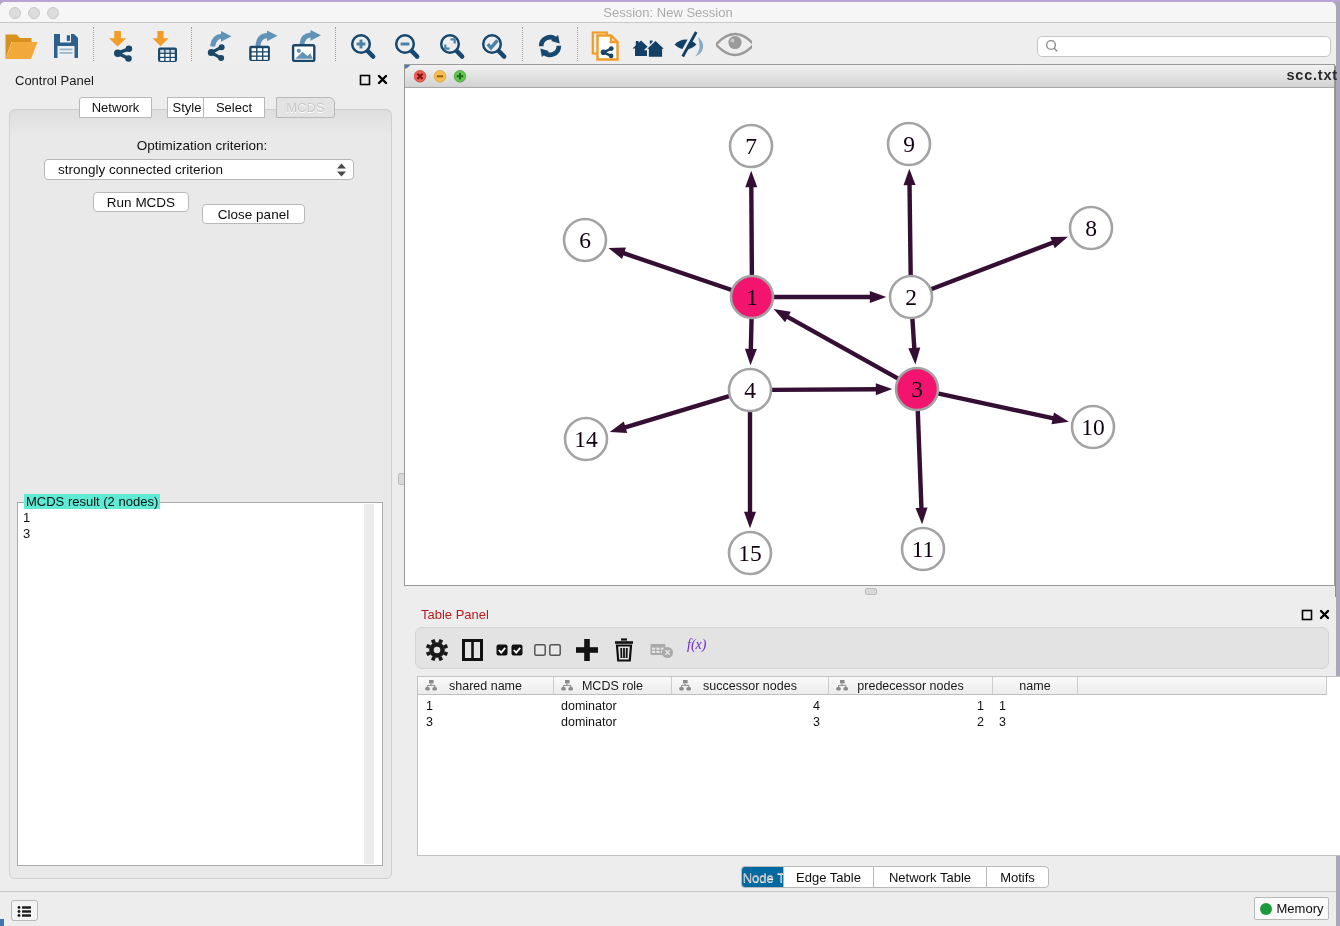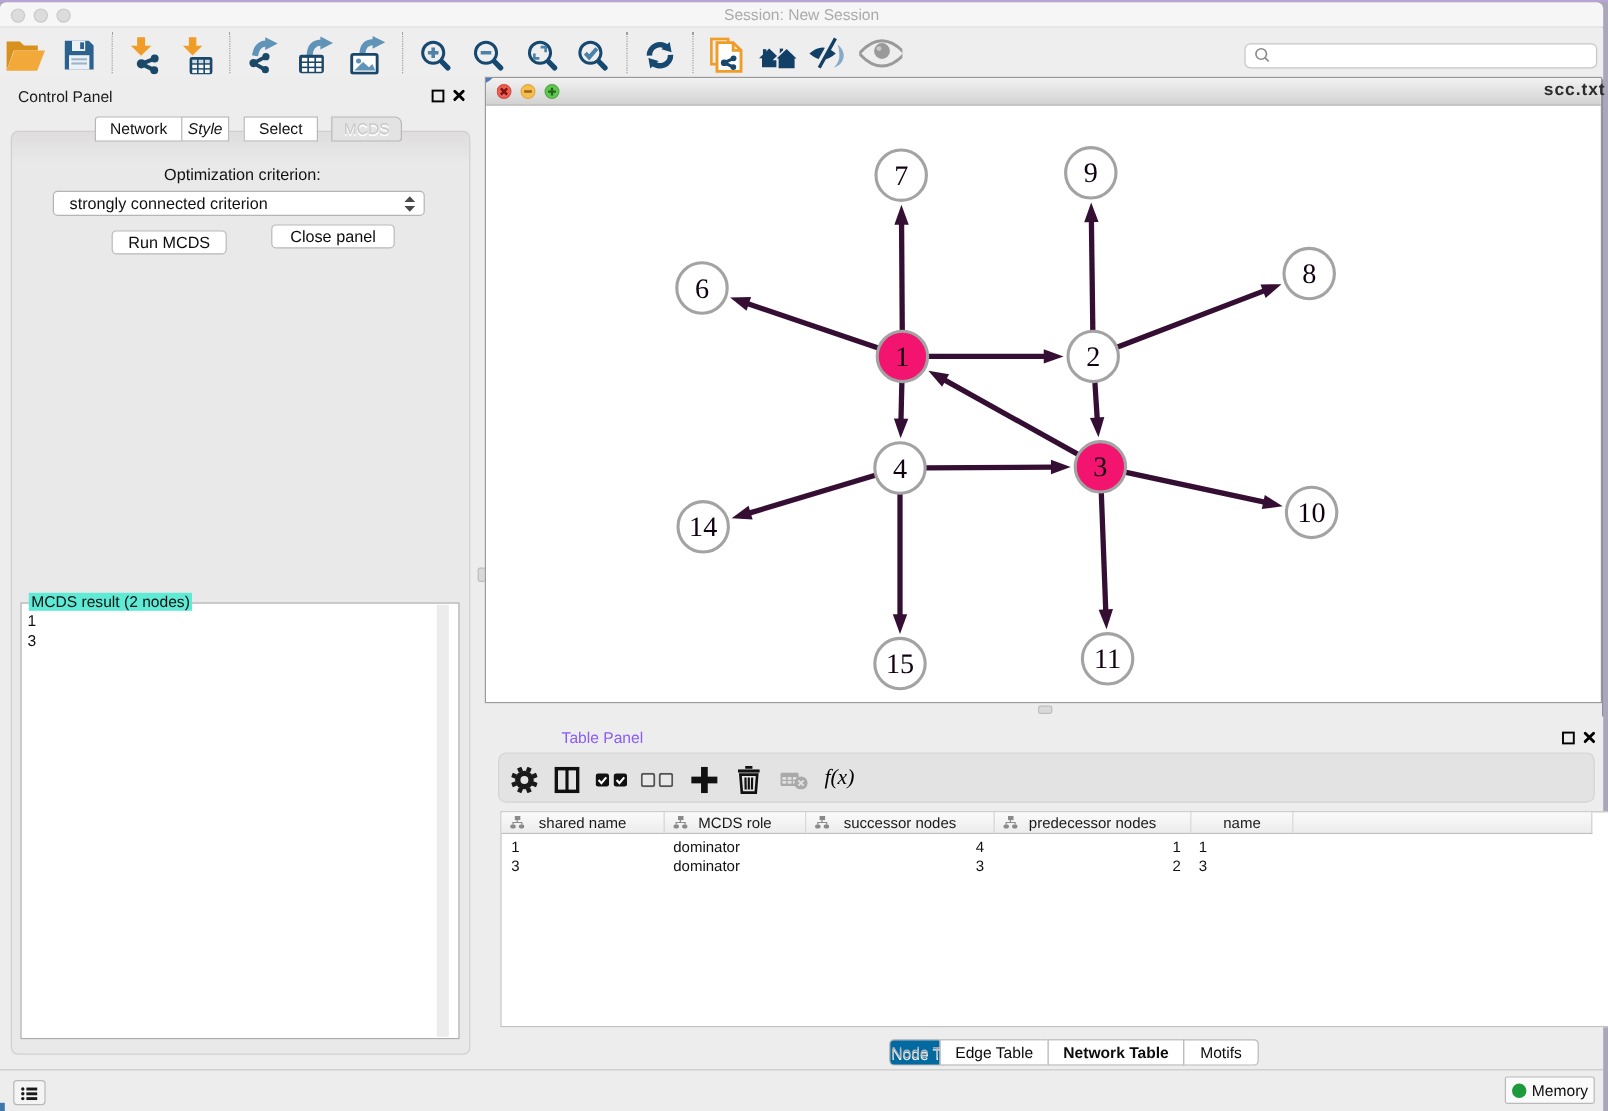--- a/index.html
+++ b/index.html
@@ -217,33 +217,33 @@
 
   <div id="cpanel">
     <div id="cp-title">Control Panel</div>
     <svg style="position:absolute;left:359px;top:10px" width="32" height="12" viewBox="0 0 32 12">
         <rect x="1.5" y="1.5" width="9" height="9" fill="none" stroke="#000" stroke-width="1.6"></rect>
         <path d="M20 2 L27 9 M27 2 L20 9" stroke="#000" stroke-width="2.4" stroke-linecap="round"></path>
       </svg>
     <div id="cp-body"></div>
     <div class="tabs">
       <div class="tab" style="left:79px;width:73px;border-radius:3px 0 0 0;">Network</div>
-      <div class="tab" style="left:151px;width:40px;font-style:italic;">Style</div>
+      <div class="tab" style="left:167px;width:40px;">Style</div>
       <div class="tab" style="left:203px;width:62px;">Select</div>
       <div class="tab" style="left:264px;width:59px;background:#e3e3e3;color:#c9c9c9;border-radius:0 6px 3px 0;text-shadow:0 1px 0 #fff;margin-left:12px;">MCDS</div>
     </div>
     <div style="position:absolute;left:0;top:74px;width:404px;text-align:center;font-size:13.5px;color:#111;">Optimization criterion:</div>
     <div style="position:absolute;left:44px;top:95px;width:310px;height:21px;background:#fff;border:1px solid #b5b5b5;border-radius:4px;box-sizing:border-box;">
       <span style="position:absolute;left:13px;top:2px;font-size:13.5px;color:#111;">strongly connected criterion</span>
       <svg style="position:absolute;right:5px;top:2px" width="13" height="16" viewBox="0 0 13 16">
           <path d="M2 6.4 L6.5 1.6 L11 6.4 Z M2 9.6 L6.5 14.4 L11 9.6 Z" fill="#4a4a4a"></path>
         </svg>
     </div>
     <div class="btn" style="position:absolute;left:93px;top:128px;width:96px;height:20px;line-height:19px;">Run MCDS</div>
-    <div class="btn" style="position:absolute;left:202px;top:123px;width:103px;height:20px;line-height:19px;margin-left:24px;">Close panel</div>
+    <div class="btn" style="position:absolute;left:202px;top:140px;width:103px;height:20px;line-height:19px;">Close panel</div>
     <div id="fieldset">
       <div id="fs-label">MCDS result (2 nodes)</div>
       <div style="position:absolute;left:5px;top:7px;font-size:13px;color:#111;line-height:16px;">1<br>3</div>
       <div style="position:absolute;right:8px;top:1px;width:10px;height:360px;background:#ececec;"></div>
     </div>
   </div>
 
   <div style="position:absolute;left:398px;top:471px;width:7px;height:12px;background:#d9d9d9;border:1px solid #bdbdbd;border-radius:2px;box-sizing:border-box;"></div>
   <div style="position:absolute;left:865px;top:586px;width:12px;height:7px;background:#d9d9d9;border:1px solid #bdbdbd;border-radius:2px;box-sizing:border-box;"></div>
 
@@ -318,21 +318,21 @@
         <text x="512" y="309">3</text>
         <text x="688" y="347">10</text>
         <text x="181" y="359">14</text>
         <text x="345" y="473">15</text>
         <text x="518" y="469">11</text>
       </g>
     </svg>
   </div>
 
   <div id="tpanel">
-    <div style="position:absolute;left:17px;top:10px;font-size:13px;color:#8b5cf6;margin-left:47px;">Table Panel</div>
+    <div style="position:absolute;left:17px;top:10px;font-size:13px;color:#b91c1c;">Table Panel</div>
     <svg style="position:absolute;left:897px;top:12px" width="32" height="12" viewBox="0 0 32 12">
         <rect x="1.5" y="1.5" width="9" height="9" fill="none" stroke="#000" stroke-width="1.6"></rect>
         <path d="M20 2 L27 9 M27 2 L20 9" stroke="#000" stroke-width="2.4" stroke-linecap="round"></path>
       </svg>
     <div id="tp-toolbar">
         <svg class="abs" style="left:10px;top:11px" width="22" height="22" viewBox="0 0 22 22">
           <rect x="-1.9" y="-1.9" width="3.8" height="3.8" transform="translate(19.6,14.6) rotate(22)" fill="#1a1a1a"></rect>
           <rect x="-1.9" y="-1.9" width="3.8" height="3.8" transform="translate(14.6,19.6) rotate(68)" fill="#1a1a1a"></rect>
           <rect x="-1.9" y="-1.9" width="3.8" height="3.8" transform="translate(7.4,19.6) rotate(112)" fill="#1a1a1a"></rect>
           <rect x="-1.9" y="-1.9" width="3.8" height="3.8" transform="translate(2.4,14.6) rotate(158)" fill="#1a1a1a"></rect>
@@ -383,21 +383,21 @@
           <rect x="0.5" y="2" width="15" height="11" rx="1" fill="#a9a9a9"></rect>
           <rect x="2.0" y="5.6" width="3.2" height="2.2" fill="#e3e3e3"></rect>
           <rect x="6.4" y="5.6" width="3.2" height="2.2" fill="#e3e3e3"></rect>
           <rect x="10.8" y="5.6" width="3.2" height="2.2" fill="#e3e3e3"></rect>
           <rect x="2.0" y="8.8" width="3.2" height="2.2" fill="#e3e3e3"></rect>
           <rect x="6.4" y="8.8" width="3.2" height="2.2" fill="#e3e3e3"></rect>
           <rect x="10.8" y="8.8" width="3.2" height="2.2" fill="#e3e3e3"></rect>
           <circle cx="17.5" cy="10.5" r="5.5" fill="#a9a9a9"></circle>
           <path d="M15.3 8.3 l4.4 4.4 m0 -4.4 l-4.4 4.4" stroke="#e3e3e3" stroke-width="1.6"></path>
         </svg>
-      <div class="abs" style="left:271px;top:9px;font-family:'Liberation Serif',serif;font-style:italic;font-size:18px;color:#000000;">f(x)</div>
+      <div class="abs" style="left:271px;top:9px;font-family:'Liberation Serif',serif;font-style:italic;font-size:14px;color:#6d28d9;">f(x)</div>
       </div>
     <div id="tbl">
       <div class="hcell" style="left:0px;width:136px;"><svg width="12" height="11" viewBox="0 0 12 11" style="position:absolute;left:7px;top:3px">
             <g fill="#8a8a8a">
               <rect x="4" y="0" width="4.6" height="3.4"></rect>
               <rect x="0.2" y="7" width="4.6" height="3.4" rx="1.5"></rect>
               <rect x="7.4" y="7" width="4.6" height="3.4" rx="1.5"></rect>
               <path d="M6 3.4 v2 M2.5 7 v-1.6 h7.4 V7" stroke="#8a8a8a" fill="none" stroke-width="1"></path>
             </g>
           </svg>shared name</div>
@@ -433,21 +433,21 @@
       <div class="cell" style="left:411px;top:21px;width:155px;text-align:right;">1</div>
       <div class="cell" style="left:581px;top:21px;">1</div>
       <div class="cell" style="left:8px;top:37px;">3</div>
       <div class="cell" style="left:143px;top:37px;">dominator</div>
       <div class="cell" style="left:254px;top:37px;width:148px;text-align:right;">3</div>
       <div class="cell" style="left:411px;top:37px;width:155px;text-align:right;">2</div>
       <div class="cell" style="left:581px;top:37px;">3</div>
     </div>
     <div class="btab" style="left:289px;top:269px;width:69px;background:#0369a1;color:#b9b9b9;text-shadow:0 1px 0 #f2f2f2;border-radius:4px 0 0 4px;margin-left:48px;">Node Table</div>
     <div class="btab" style="left:379px;top:269px;width:91px;">Edge Table</div>
-    <div class="btab" style="left:469px;top:269px;width:114px;font-weight:bold;">Network Table</div>
+    <div class="btab" style="left:469px;top:269px;width:114px;">Network Table</div>
     <div class="btab" style="left:582px;top:269px;width:63px;border-radius:0 4px 4px 0;">Motifs</div>
   </div>
 
   <div id="statusbar">
     <div class="btn" style="position:absolute;left:11px;top:8px;width:27px;height:21px;border-radius:3px;background:#f4f4f4;">
       <svg width="15" height="13" viewBox="0 0 15 13" style="margin-top:4px">
           <g fill="#1a1a1a">
             <circle cx="2" cy="2.5" r="1.4"></circle>
             <circle cx="2" cy="6.5" r="1.4"></circle>
             <circle cx="2" cy="10.5" r="1.4"></circle>

